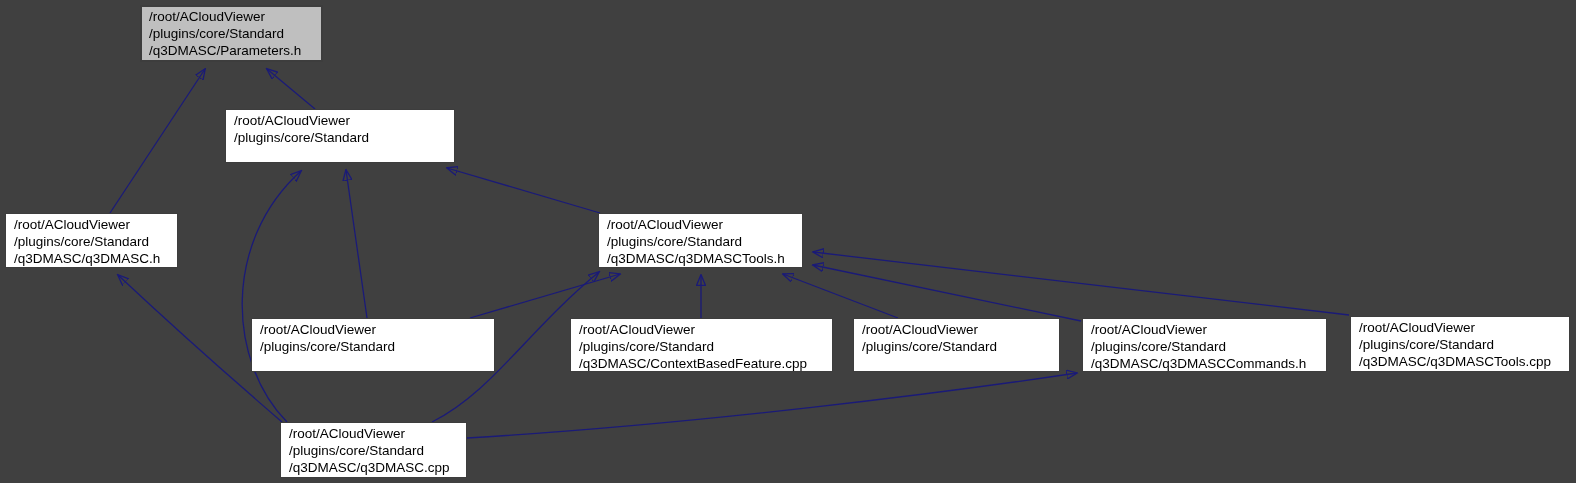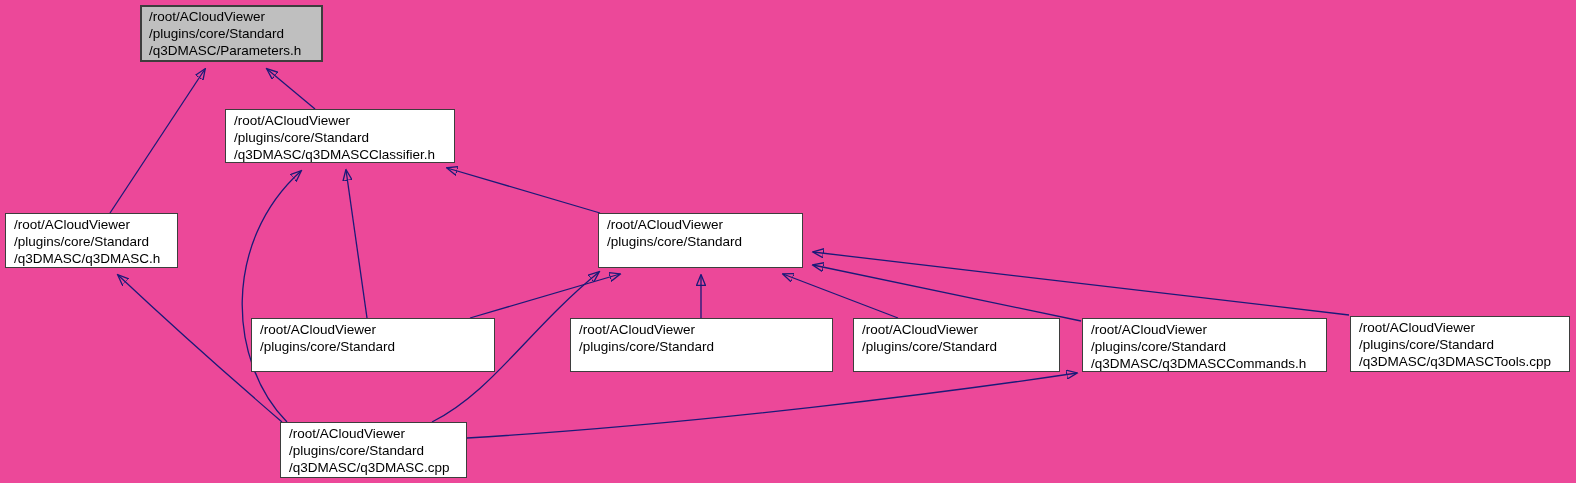--- a/index.html
+++ b/index.html
@@ -4,21 +4,21 @@
 <style>
   html, body {
     margin: 0;
     padding: 0;
     background: #ffffff;
   }
   .canvas {
     position: relative;
     width: 1576px;
     height: 483px;
-    background: #ec4899;
+    background: #404040;
     font-family: "Liberation Sans", sans-serif;
     overflow: hidden;
   }
   .edges {
     position: absolute;
     left: 0;
     top: 0;
     z-index: 1;
   }
   .edges path {
@@ -73,42 +73,43 @@
 
   <div class="node highlight" style="left:140px; top:5px; width:183px; height:57px;">
     <div>/root/ACloudViewer</div>
     <div>/plugins/core/Standard</div>
     <div>/q3DMASC/Parameters.h</div>
   </div>
 
   <div class="node" style="left:225px; top:109px; width:230px; height:54px;">
     <div>/root/ACloudViewer</div>
     <div>/plugins/core/Standard</div>
-    <div>/q3DMASC/q3DMASCClassifier.h</div>
   </div>
 
   <div class="node" style="left:5px; top:213px; width:173px; height:55px;">
     <div>/root/ACloudViewer</div>
     <div>/plugins/core/Standard</div>
     <div>/q3DMASC/q3DMASC.h</div>
   </div>
 
   <div class="node" style="left:598px; top:213px; width:205px; height:55px;">
     <div>/root/ACloudViewer</div>
     <div>/plugins/core/Standard</div>
+    <div>/q3DMASC/q3DMASCTools.h</div>
   </div>
 
   <div class="node" style="left:251px; top:318px; width:244px; height:54px;">
     <div>/root/ACloudViewer</div>
     <div>/plugins/core/Standard</div>
   </div>
 
   <div class="node" style="left:570px; top:318px; width:263px; height:54px;">
     <div>/root/ACloudViewer</div>
     <div>/plugins/core/Standard</div>
+    <div>/q3DMASC/ContextBasedFeature.cpp</div>
   </div>
 
   <div class="node" style="left:853px; top:318px; width:207px; height:54px;">
     <div>/root/ACloudViewer</div>
     <div>/plugins/core/Standard</div>
   </div>
 
   <div class="node" style="left:1082px; top:318px; width:245px; height:54px;">
     <div>/root/ACloudViewer</div>
     <div>/plugins/core/Standard</div>

